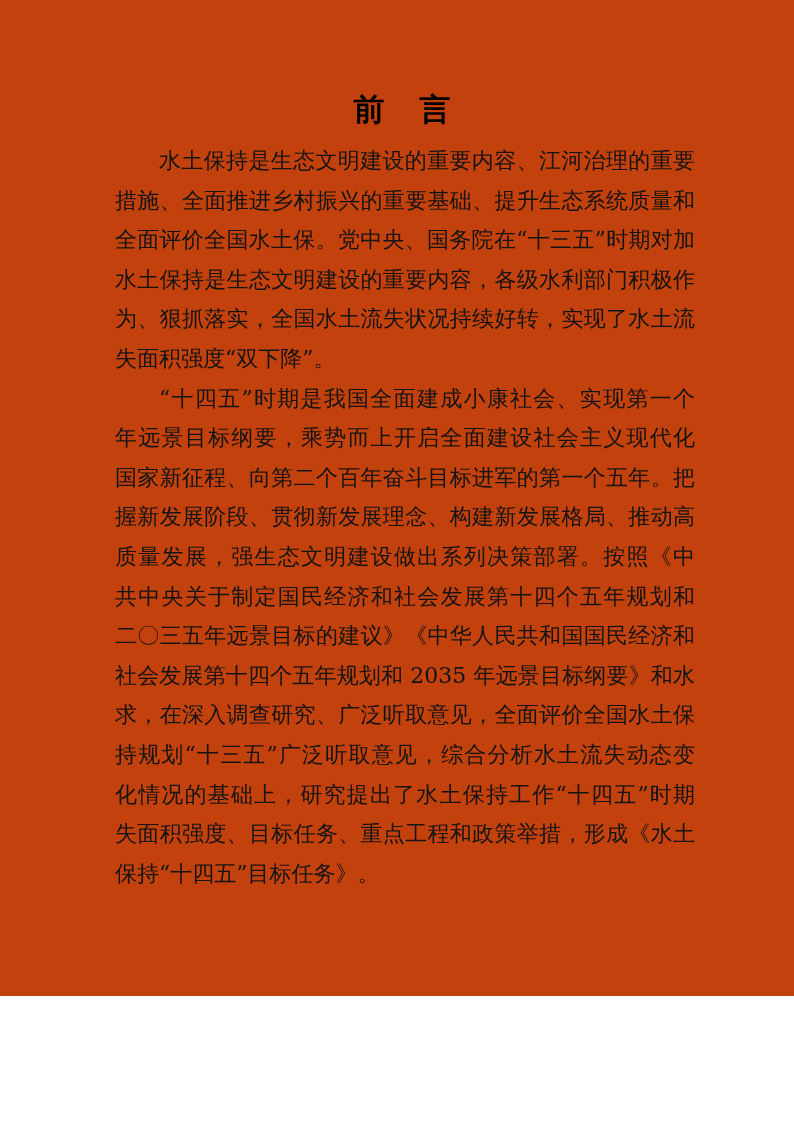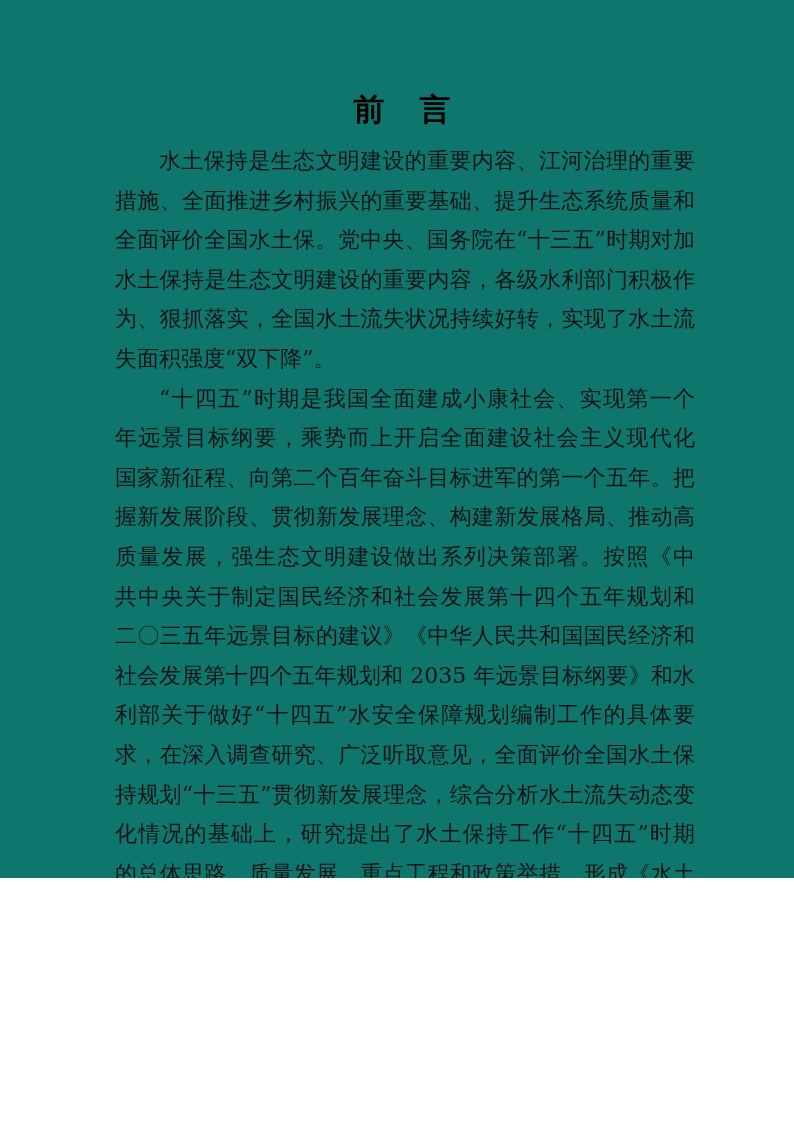--- a/index.html
+++ b/index.html
@@ -3,22 +3,22 @@
 <meta charset="utf-8">
 <style>
   html, body {
     margin: 0;
     padding: 0;
     background: #ffffff;
   }
   .page {
     position: relative;
     width: 794px;
-    height: 878px;
-    background: #0f766e;
+    height: 996px;
+    background: #c2410c;
     overflow: hidden;
     font-family: "DejaVu Serif", serif;
     color: #141414;
   }
   .doc-title {
     position: absolute;
     left: 113px;
     top: 90px;
     width: 580px;
     margin: 0;
@@ -74,21 +74,20 @@
 
     <div class="paragraph">
       <div class="line indent">“十四五”时期是我国全面建成小康社会、实现第一个</div>
       <div class="line">年远景目标纲要，乘势而上开启全面建设社会主义现代化</div>
       <div class="line">国家新征程、向第二个百年奋斗目标进军的第一个五年。把</div>
       <div class="line">握新发展阶段、贯彻新发展理念、构建新发展格局、推动高</div>
       <div class="line">质量发展，强生态文明建设做出系列决策部署。按照《中</div>
       <div class="line">共中央关于制定国民经济和社会发展第十四个五年规划和</div>
       <div class="line">二〇三五年远景目标的建议》《中华人民共和国国民经济和</div>
       <div class="line">社会发展第十四个五年规划和 2035 年远景目标纲要》和水</div>
-      <div class="line">利部关于做好“十四五”水安全保障规划编制工作的具体要</div>
       <div class="line">求，在深入调查研究、广泛听取意见，全面评价全国水土保</div>
-      <div class="line">持规划“十三五”贯彻新发展理念，综合分析水土流失动态变</div>
+      <div class="line">持规划“十三五”广泛听取意见，综合分析水土流失动态变</div>
       <div class="line">化情况的基础上，研究提出了水土保持工作“十四五”时期</div>
-      <div class="line">的总体思路、质量发展、重点工程和政策举措，形成《水土</div>
+      <div class="line">失面积强度、目标任务、重点工程和政策举措，形成《水土</div>
       <div class="line last">保持“十四五”目标任务》。</div>
     </div>
   </div>
 </div>
 
 </body></html>

